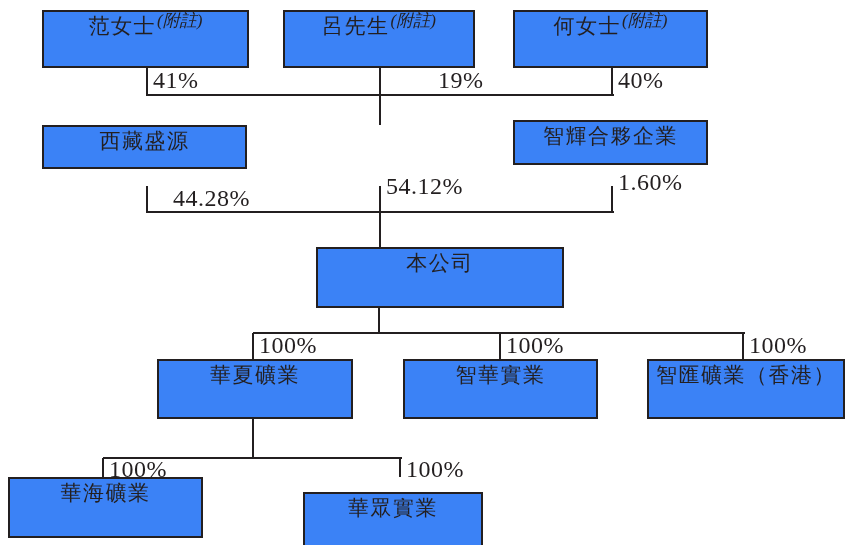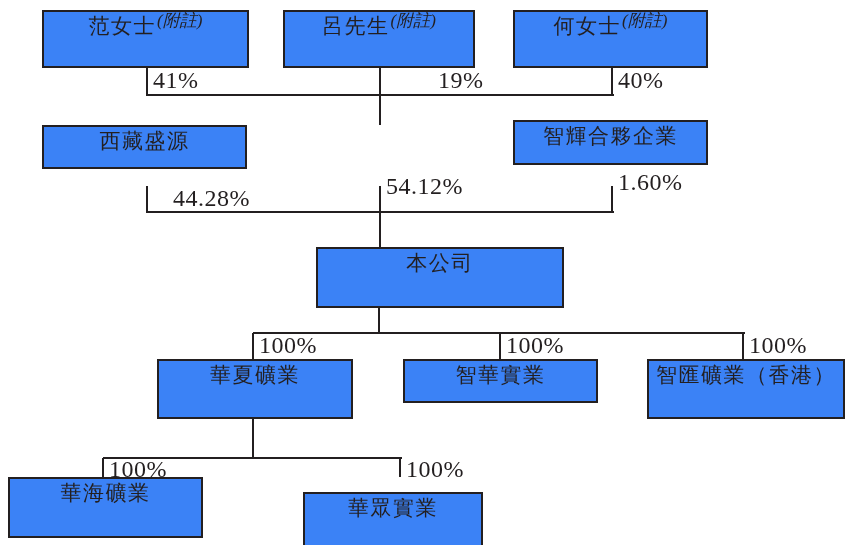--- a/index.html
+++ b/index.html
@@ -92,21 +92,21 @@
     <div class="node" style="left: 269px; top: 247px; width: 248px; height: 61px; border-color: rgb(35, 31, 32); margin-left: 47px;">
       <span class="node-text">
         <span class="node-label">本公司</span>
       </span>
     </div>
     <div class="node" style="left: 157px; top: 359px; width: 196px; height: 60px; border-color: rgb(35, 31, 32);">
       <span class="node-text">
         <span class="node-label">華夏礦業</span>
       </span>
     </div>
-    <div class="node" style="left: 403px; top: 359px; width: 195px; height: 44px; border-color: rgb(35, 31, 32);">
+    <div class="node" style="left: 403px; top: 359px; width: 195px; height: 60px; border-color: rgb(35, 31, 32);">
       <span class="node-text">
         <span class="node-label">智華實業</span>
       </span>
     </div>
     <div class="node" style="left: 647px; top: 359px; width: 198px; height: 60px; border-color: rgb(35, 31, 32);">
       <span class="node-text">
         <span class="node-label">智匯礦業（香港）</span>
       </span>
     </div>
     <div class="node" style="left: 8px; top: 477px; width: 195px; height: 61px; border-color: rgb(35, 31, 32);">

